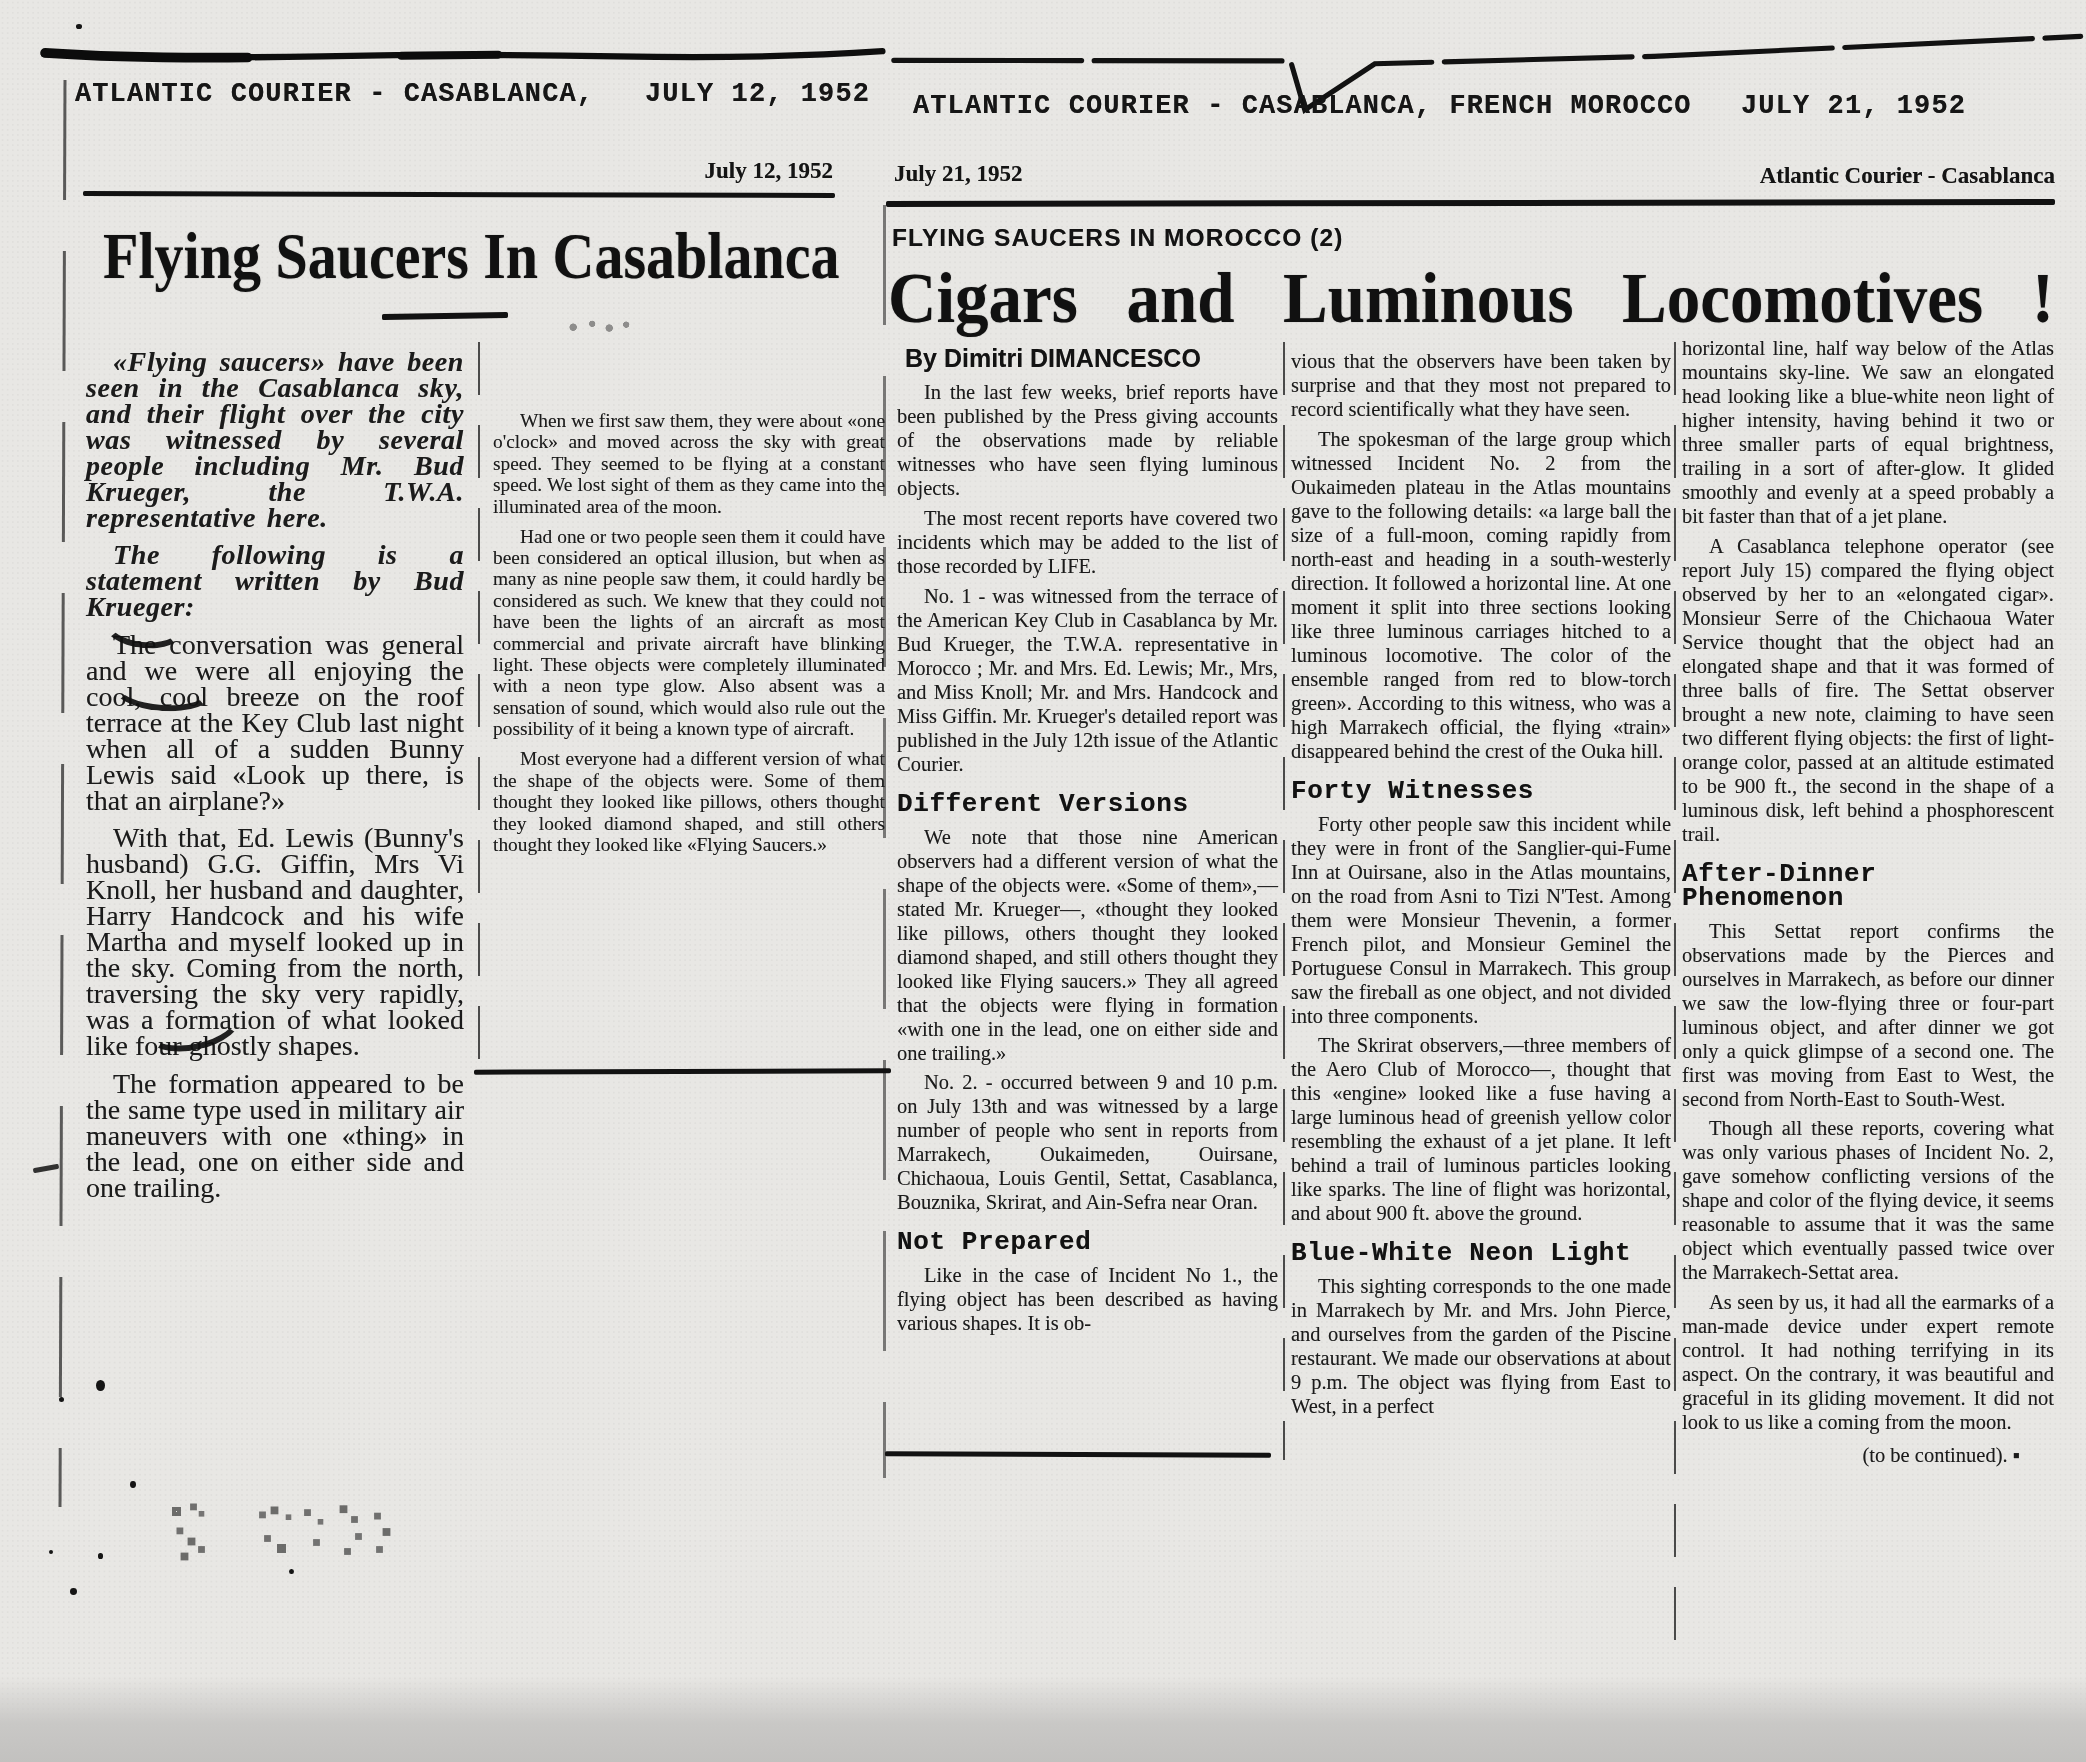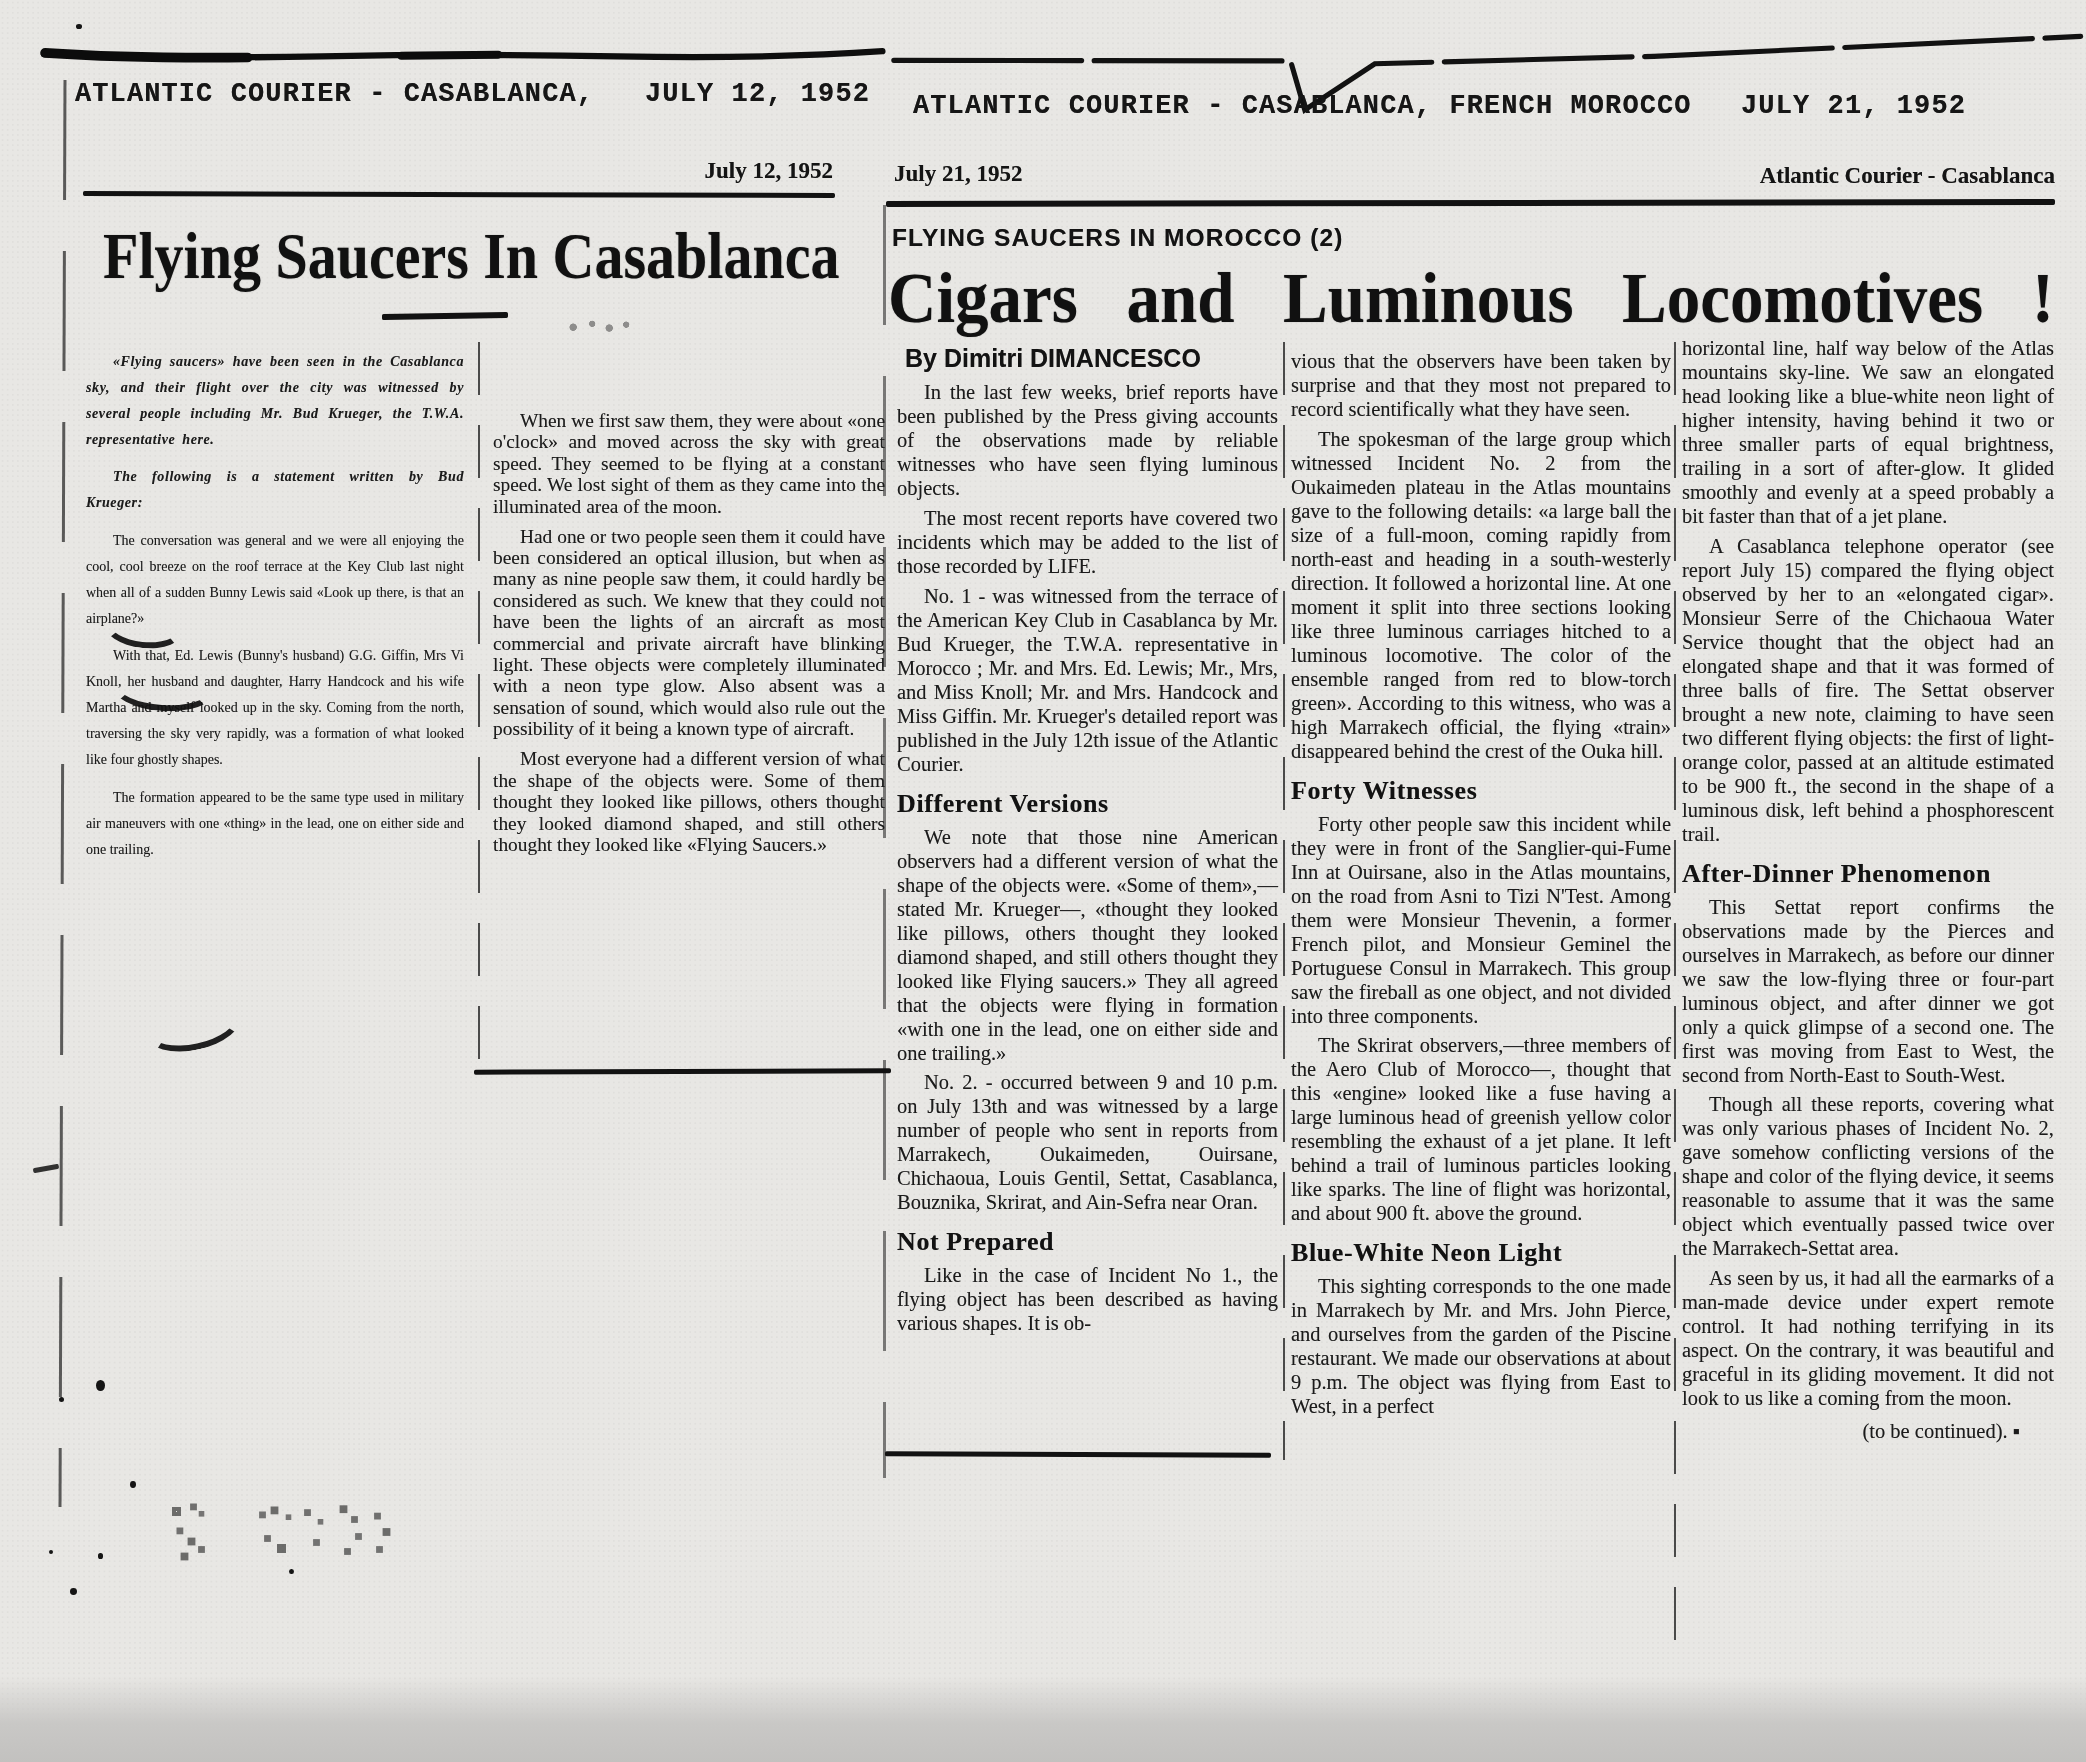--- a/index.html
+++ b/index.html
@@ -14,26 +14,26 @@
         font-family:"Liberation Mono","DejaVu Sans Mono",monospace;font-weight:700;
         font-size:27px;letter-spacing:1.1px;color:#161616;text-shadow:0 0 0.6px rgba(10,10,10,.6);}
   
   .dateline{font-family:"Liberation Serif",serif;font-weight:700;font-size:23px;color:#141414;text-shadow:0 0 0.6px rgba(0,0,0,.45);}
   .rule{background:#121212;border-radius:1.7px;}
   .headline{font-family:"Liberation Serif",serif;font-weight:700;color:#111;
             text-align:justify;text-align-last:justify;white-space:nowrap;
             text-shadow:0 0 1.1px rgba(0,0,0,.35);}
   .kicker{font-family:"Liberation Sans",sans-serif;font-weight:700;font-size:24.5px;letter-spacing:1.1px;color:#131313;text-shadow:0 0 0.6px rgba(0,0,0,.4);}
   .byline{font-family:"Liberation Sans",sans-serif;font-weight:700;font-size:25px;color:#131313;margin:0 0 10.3px 8px;text-shadow:0 0 0.6px rgba(0,0,0,.4);}
-  .subhead{font-family:Liberation Serif, serif;font-weight:700;font-size:26px;color:#121212;
+  .subhead{font-family:Liberation Mono, monospace;font-weight:700;font-size:26px;color:#121212;
            margin:16px 0 9px 0;letter-spacing:0.6px;text-shadow:0 0 0.6px rgba(0,0,0,.4);}
   .col{position:absolute;text-align:justify;}
   .col p{margin:0 0 6.8px 0;text-indent:27px;text-shadow:0 0 0.6px rgba(20,20,20,.35);}
   .col p.noindent{text-indent:0;}
-  .cola{width:378px;font-size:14px;line-height:26px;}
+  .cola{width:378px;font-size:28px;line-height:26px;}
   .cola p{margin-bottom:11.4px;}
   .cola .intro{font-style:italic;font-weight:600;letter-spacing:0.6px;word-spacing:2.9px;}
   .colb{width:392px;font-size:19.4px;line-height:21.4px;}
   .colb p{margin-bottom:8.6px;}
   .colr{width:381px;font-size:20.5px;line-height:24px;}
   .colr p{margin-bottom:5.7px;}
   .vline{position:absolute;width:2.3px;opacity:.8;
          background:repeating-linear-gradient(180deg,#232323 0 53px, rgba(0,0,0,0) 53px 83px);}
   .edgeline{position:absolute;width:2.9px;opacity:.7;
          background:repeating-linear-gradient(180deg,#1d1d1d 0 120px, rgba(0,0,0,0) 120px 171px);}

